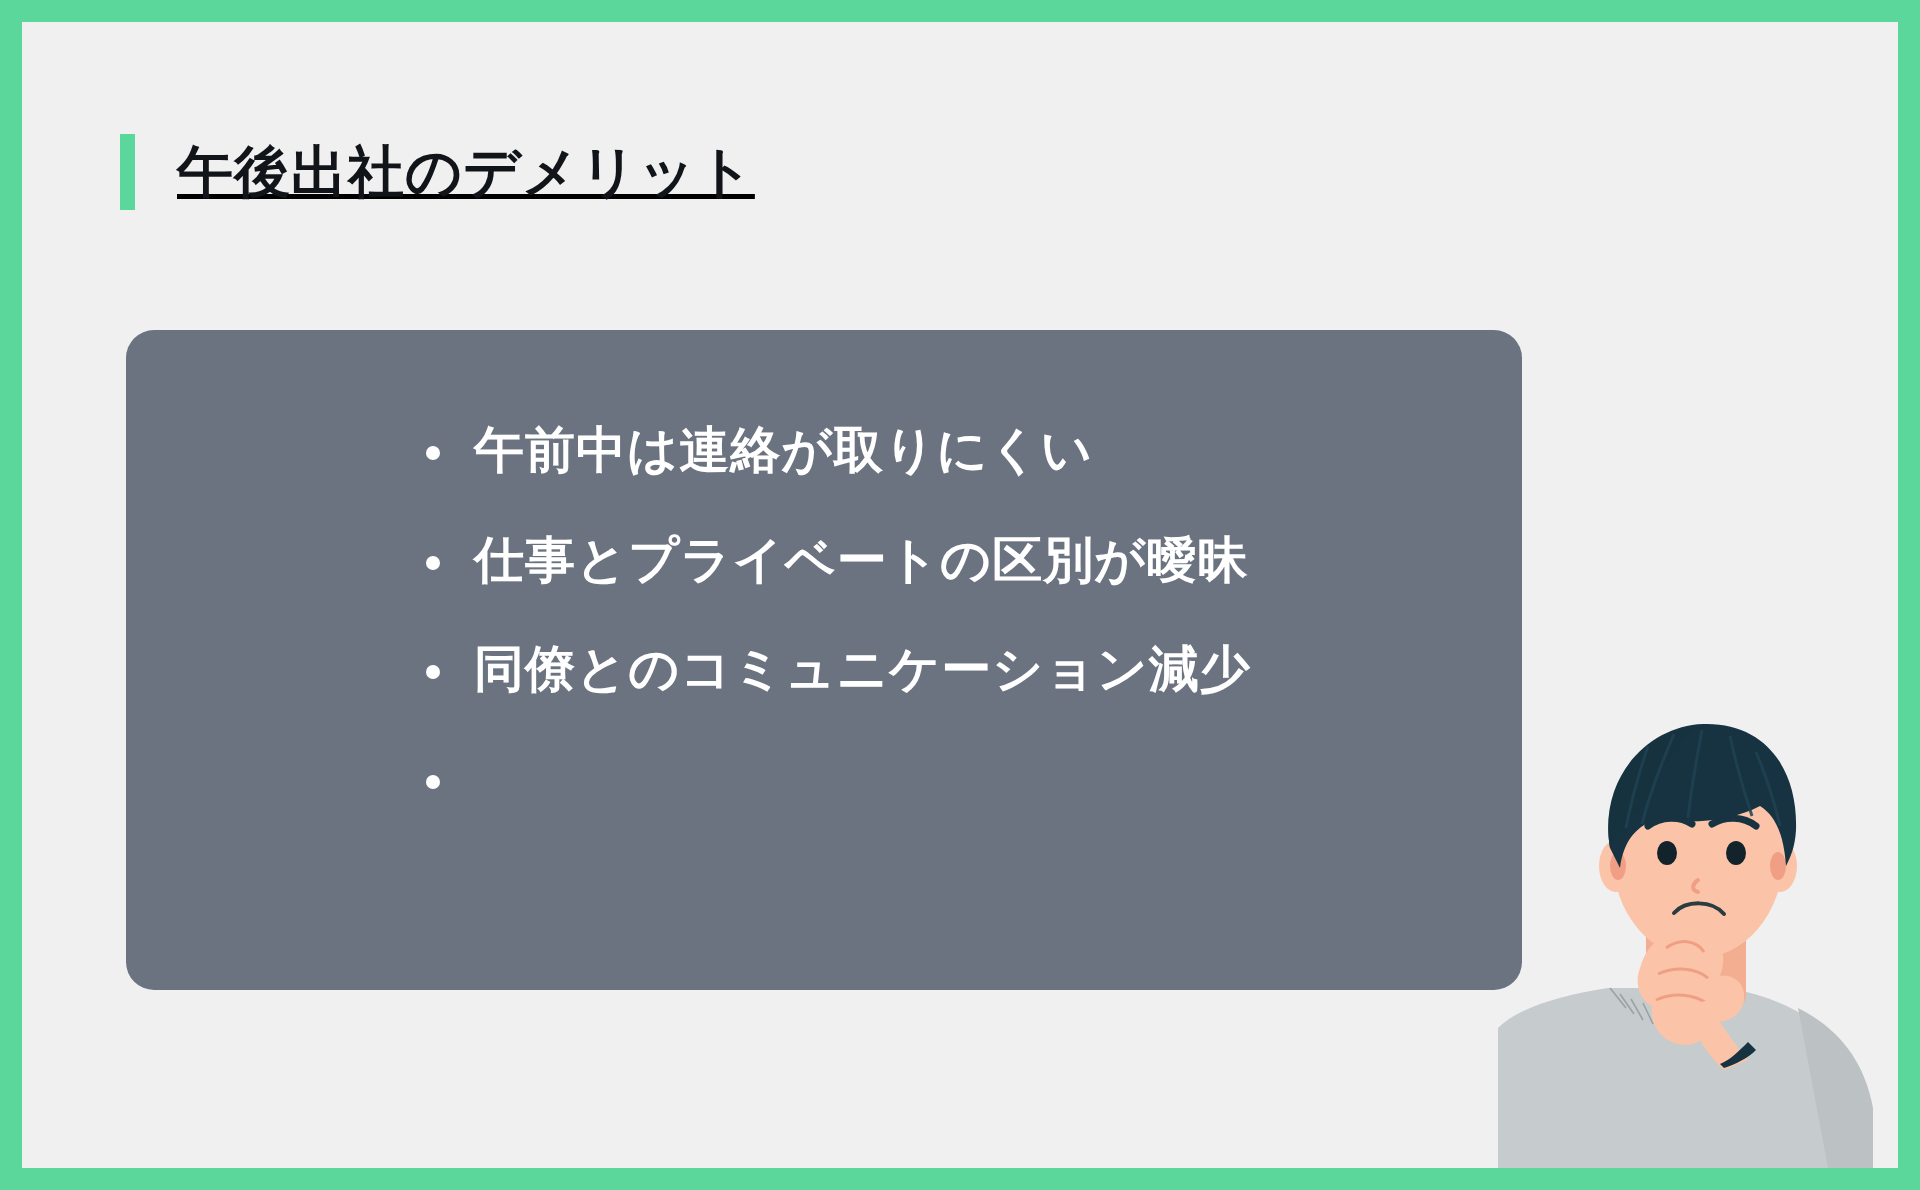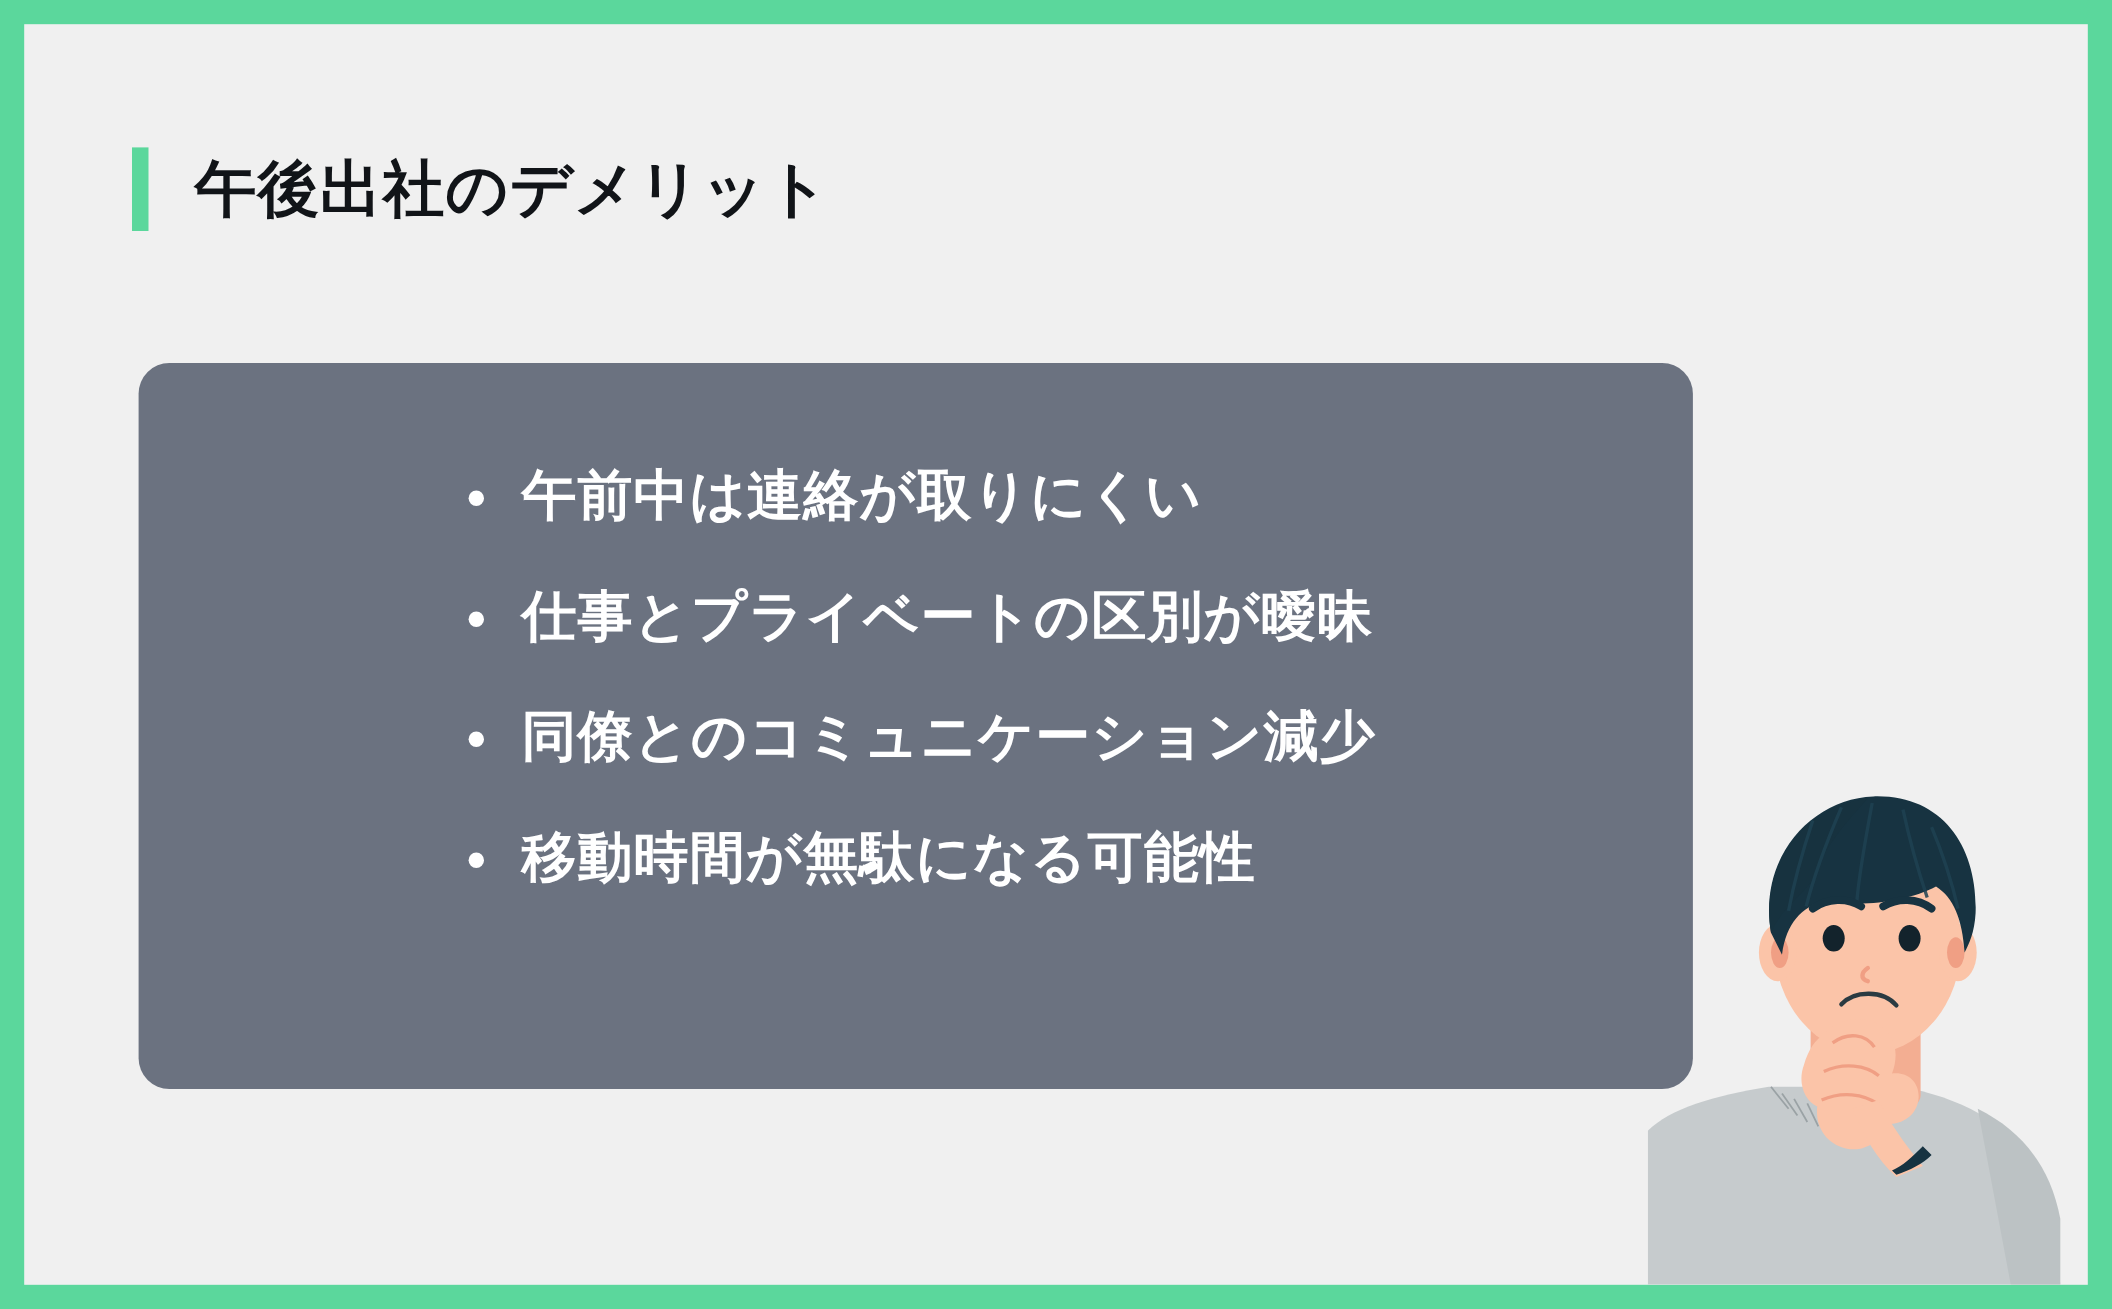--- a/index.html
+++ b/index.html
@@ -19,21 +19,21 @@
     position:absolute;
     left:22px;top:22px;
     width:1876px;height:1146px;
     background:#f0f0f0;
     overflow:hidden;
   }
   
   .title-row{
     position:absolute;
     left:98px;top:112px;
-    display:flex;align-items:center;
+    display:flex;align-items:center;text-decoration:underline;
   }
   .title-bar{
     width:15px;height:76px;
     background:#5bd79c;
     flex:0 0 auto;
   }
   .title-text{
     margin-left:42px;
     font-size:56px;
     font-weight:bold;
@@ -42,21 +42,20 @@
     white-space:nowrap;
     line-height:1;
   }
   
   .card{
     position:absolute;
     left:104px;top:308px;
     width:1396px;height:660px;
     background:#6b7280;
     border-radius:28px;
-    padding-left:17px;
   }
   .bullets{
     position:absolute;
     left:300px;top:92px;
     margin:0;padding:0;
     list-style:none;
   }
   .bullet{
     display:flex;
     align-items:flex-start;
@@ -105,21 +104,20 @@
         <li class="bullet">
           <span class="dot"></span>
           <span>仕事とプライベートの区別が曖昧</span>
         </li>
         <li class="bullet">
           <span class="dot"></span>
           <span>同僚とのコミュニケーション減少</span>
         </li>
         <li class="bullet">
           <span class="dot"></span>
-          <span>移動時間が無駄になる可能性</span>
         </li>
       </ul>
     </div>
 
     <div class="person">
       <svg viewBox="0 0 400 460" xmlns="http://www.w3.org/2000/svg" aria-hidden="true">
 
         <path d="M0 460 L0 320 C20 300 60 288 110 280 L230 280 C300 292 352 330 368 380 L375 460 Z" fill="#c6cbcd"></path>
         <path d="M300 300 C340 320 366 352 375 400 L375 460 L330 460 Z" fill="#bcc2c4"></path>
 

